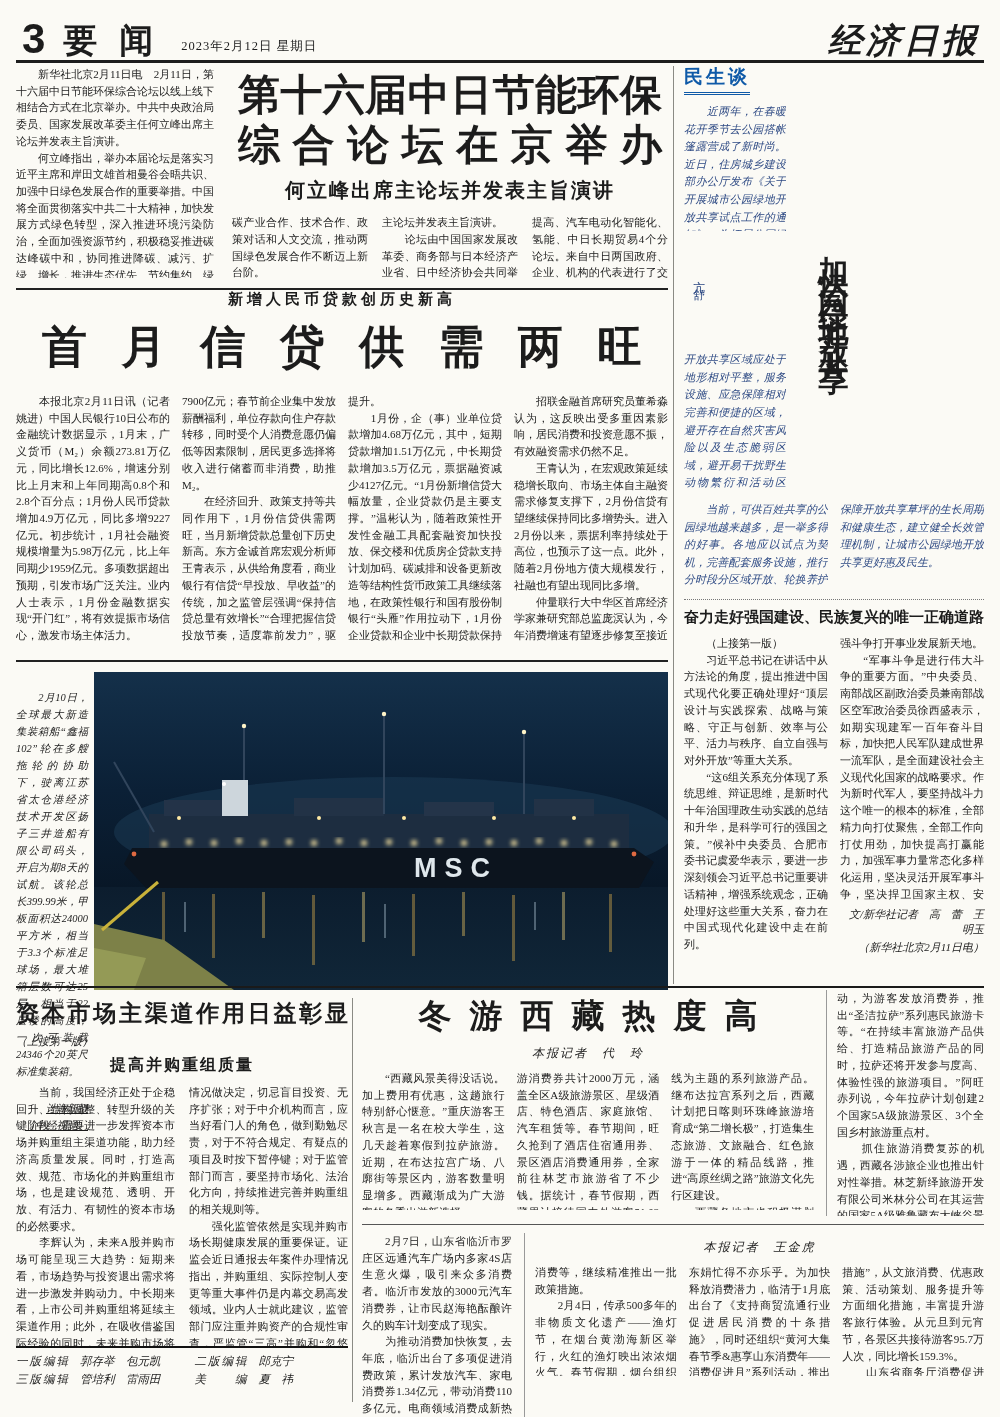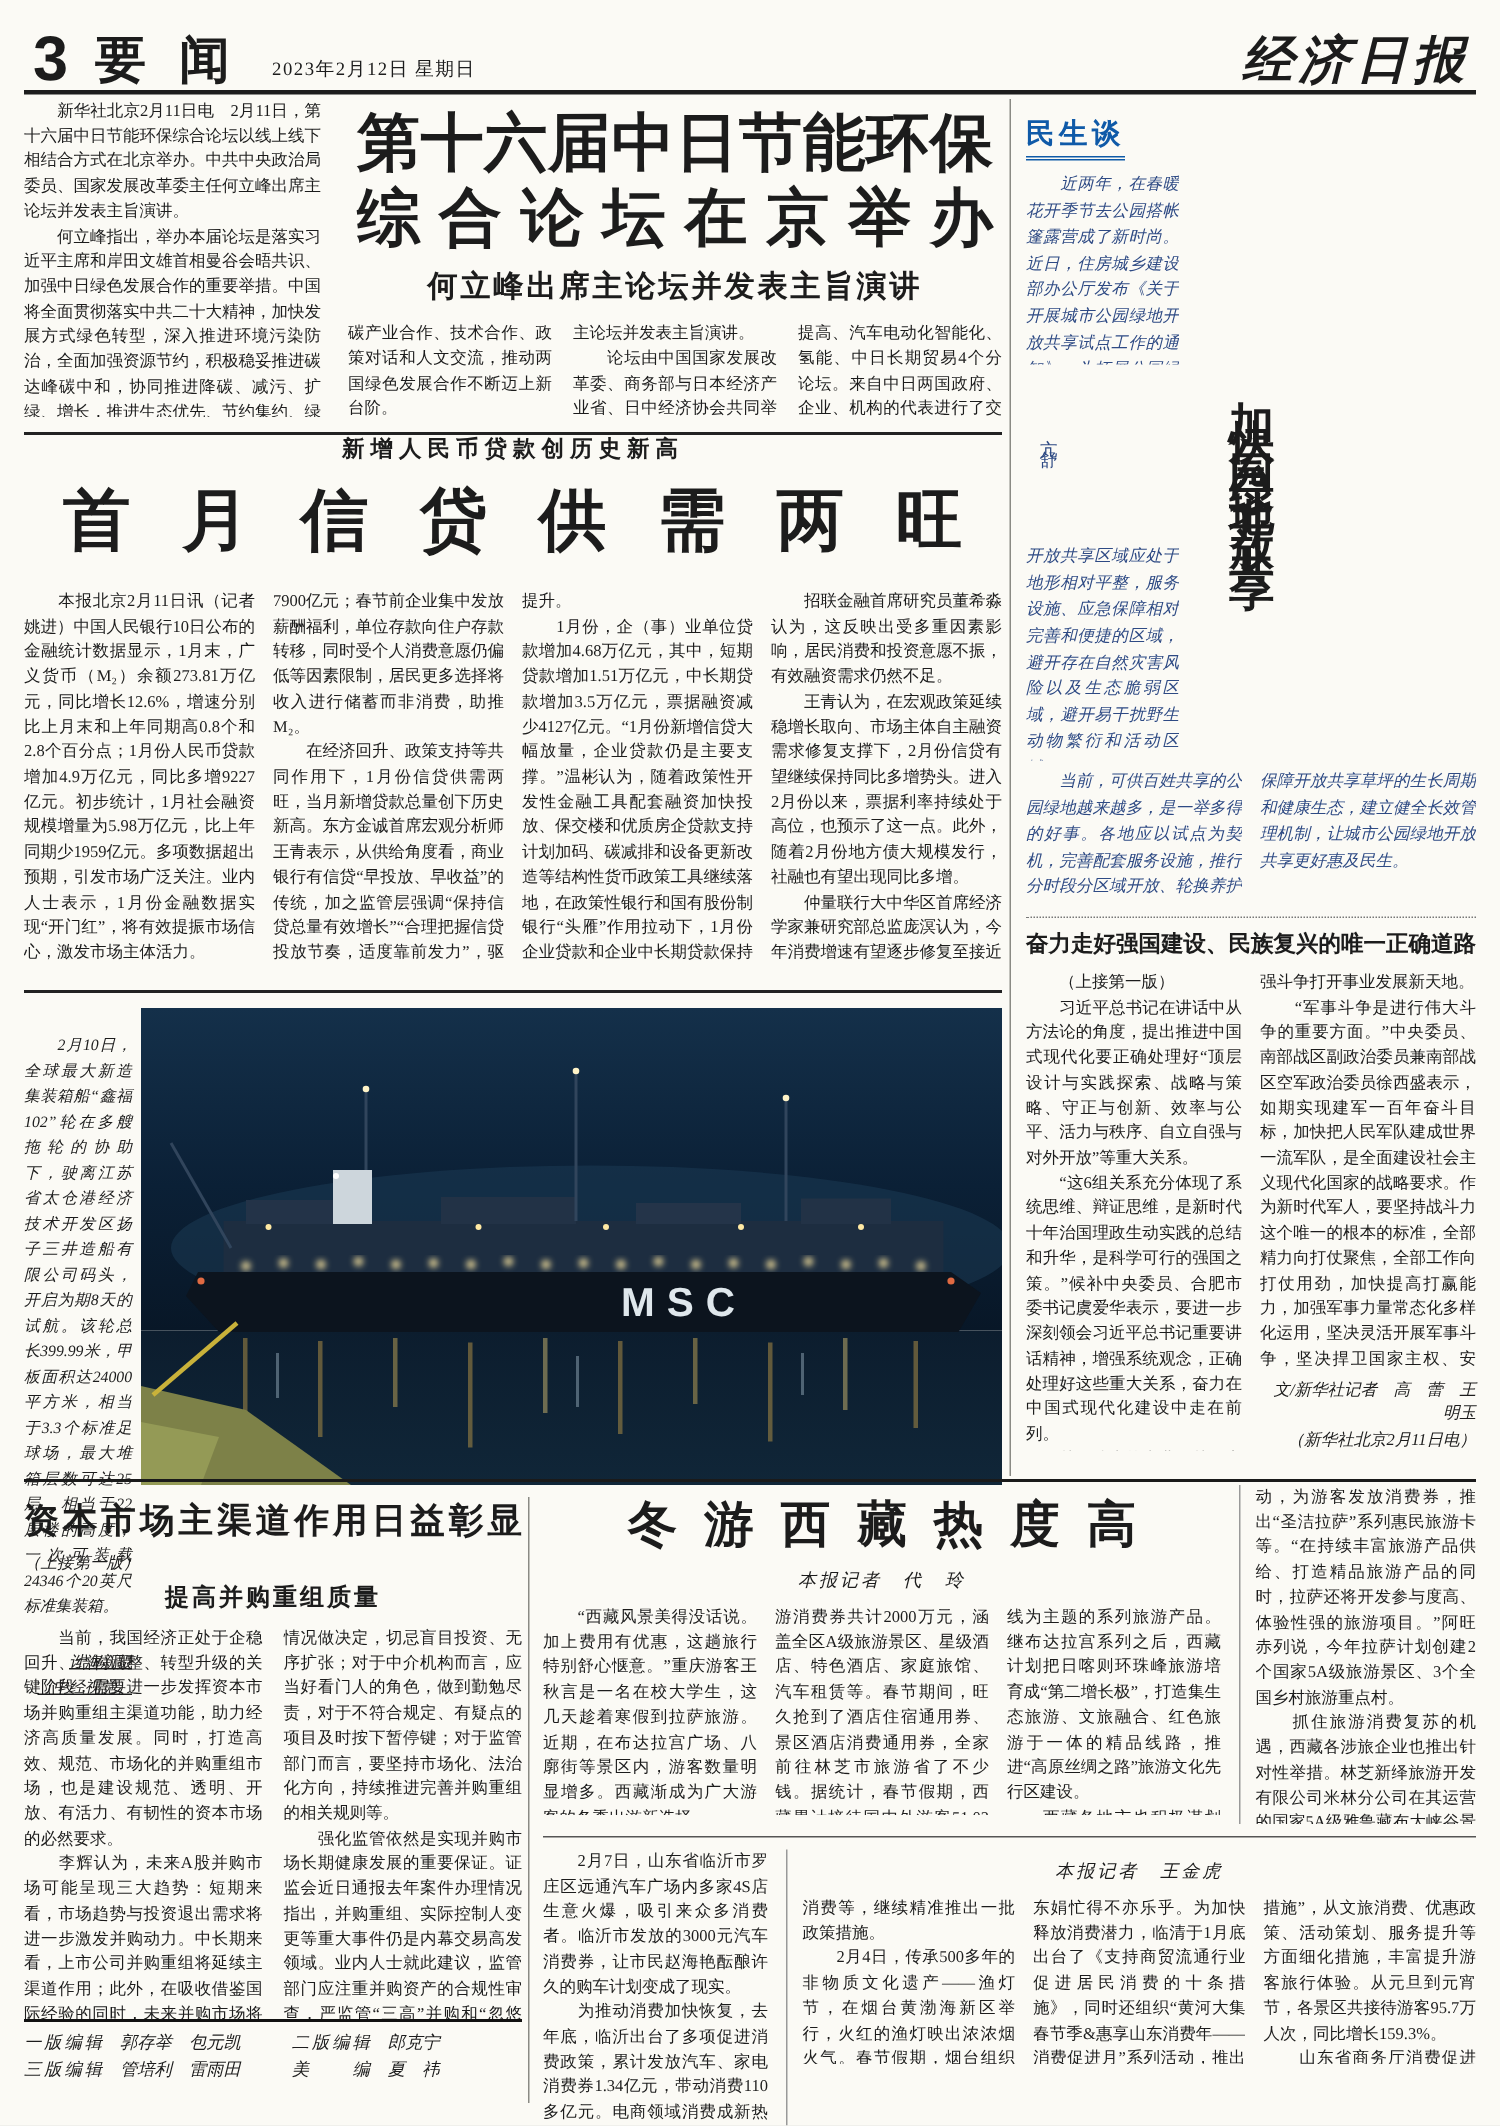--- a/index.html
+++ b/index.html
@@ -34,21 +34,21 @@
   .credit{ border-bottom:2px solid #222; height:372px; }
   .kicker{ text-align:center; font-size:15px; font-weight:600; letter-spacing:4px; }
   .credit-h{ width:600px; margin:8px auto 0; font-size:45px; font-weight:900; }
   .credit-cols{ display:flex; gap:12px; margin-top:16px; }
   .credit-cols .bodytext{ flex:1; height:250px; }
   .photo-row{ display:flex; margin-top:10px; height:320px; }
   .photo-caption{ width:80px; padding-right:6px; font-size:10.5px; line-height:1.62; text-align:justify; white-space:pre-line; }
   .photo-credit{ margin-top:20px; text-align:right; font-size:10.5px; white-space:pre-line;text-decoration:underline; }
   .photo-frame{ flex:1; height:294px;text-align:right; }
   
-  .right-col{ position:absolute; left:684px; top:76px; width:300px; }
+  .right-col{ position:absolute; left:684px; top:64px; width:300px; }
   .ms-label{ display:inline-block; color:#0f5aa8; font-weight:900; font-size:19px; letter-spacing:3px; border-bottom:3px double #0f5aa8; padding-bottom:2px; }
   .ms-flex{ display:flex; margin-top:8px; height:392px;flex-direction:column; }
   .ms-col{ width:102px; color:#2e4a84; font-size:11px; line-height:1.6; }
   .ms-center{ position:relative; flex:1; display:flex; justify-content:center; }
   .ms-h{ writing-mode:vertical-rl; font-size:30px; font-weight:900; letter-spacing:12px; line-height:1.1; }
   .ms-author{ position:absolute; left:6px; bottom:64px; writing-mode:vertical-rl; font-size:12px; color:#2e4a84; letter-spacing:8px; }
   .ms-bottom{ display:flex; gap:12px; margin-top:6px; }
   .ms-bottom .ms-col{ flex:1; height:88px; width:auto; }
   .ms-divider{ border-top:1px dotted #777; margin:10px 0 8px; }
   .struggle-h{ font-size:15px; font-weight:900; margin:2px 0 8px; }

